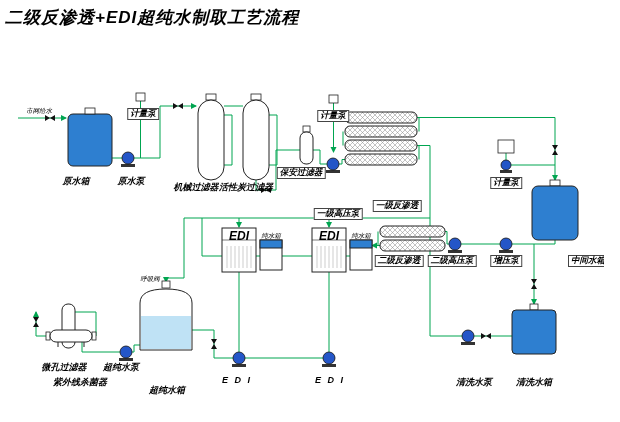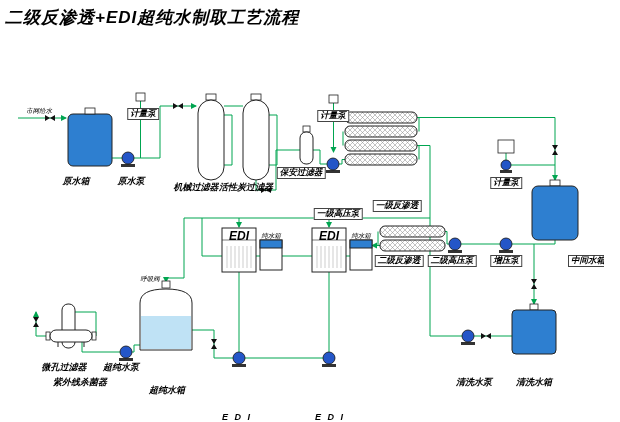--- a/index.html
+++ b/index.html
@@ -6,21 +6,21 @@
   .stage{position:relative;width:604px;height:422px;background:#fff;overflow:hidden;
          font-family:"Liberation Sans","DejaVu Sans",sans-serif;font-style:italic;}
   .title{position:absolute;left:5px;top:6px;font-size:17px;font-weight:700;color:#000;
          letter-spacing:1px;white-space:nowrap;}
   svg{position:absolute;left:0;top:0;}
   .lbl{position:absolute;transform:translateX(-50%);font-size:9px;font-weight:700;color:#000;
        white-space:nowrap;line-height:1.15;}
   .boxed{border:1px solid #444;background:#fff;padding:0 2px;font-size:8.5px;}
   .tiny{font-size:6.5px;font-weight:400;}
   .edi-text{font-size:12px;font-weight:700;}
-  .spaced{letter-spacing:2px;margin-top:37px;}
+  .spaced{letter-spacing:2px;}
   
   .pipe{fill:none;stroke:var(--line_green,#00a550);stroke-width:1;}
   .arr{marker-end:url(#arrg);}
   .arrhead{fill:var(--line_green,#00a550);}
   .vessel{fill:#fff;stroke:#222;stroke-width:1;}
   .tank{fill:var(--tank_blue,#2e7fd0);stroke:#222;stroke-width:1;}
   .liquid{fill:var(--tank_light,#bfe2f5);stroke:none;}
   .fit{fill:#fff;stroke:#222;stroke-width:0.8;}
   .pump-c{fill:var(--pump_blue,#2456c8);stroke:#111;stroke-width:0.8;}
   .pump-b{fill:#333;}

